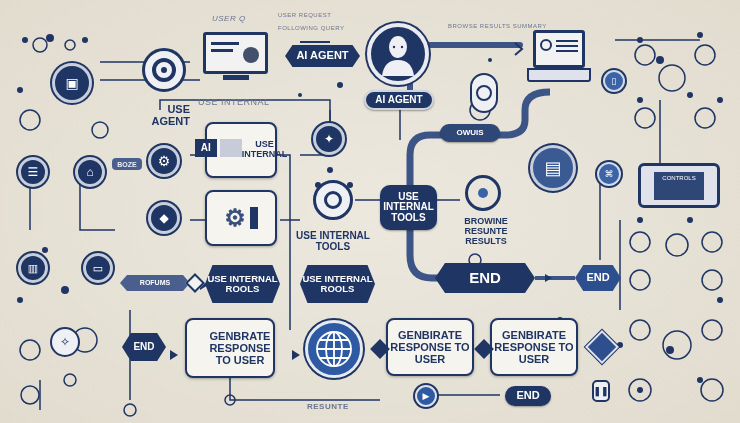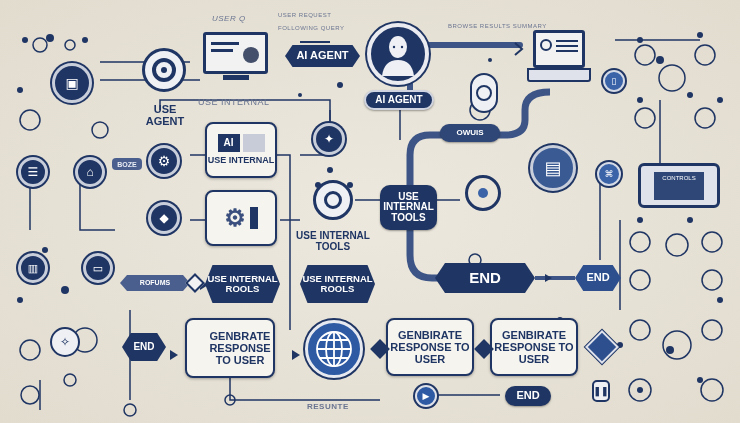--- a/index.html
+++ b/index.html
@@ -122,21 +122,21 @@
   <div class="abs faint" style="left:212px;top:14px;font-style:italic;">USER Q</div>
   <div class="abs faint" style="left:278px;top:12px;font-size:6px;">USER REQUEST</div>
   <div class="abs faint" style="left:278px;top:25px;font-size:6px;">FOLLOWING QUERY</div>
   <div class="abs faint" style="left:448px;top:23px;font-size:6px;">BROWSE RESULTS SUMMARY</div>
 
   <div class="abs ring" style="left:142px;top:48px;width:44px;height:44px;border-width:3px;">
     <div style="width:24px;height:24px;border-radius:50%;border:4px solid #1f3563;box-sizing:border-box;display:flex;align-items:center;justify-content:center;">
         <div style="width:6px;height:6px;border-radius:50%;background:#1f3563"></div>
       </div>
   </div>
-  <div class="abs label" style="left:140px;top:103px;width:50px;font-size:11px;">USE AGENT</div>
+  <div class="abs label" style="left:140px;top:103px;width:50px;font-size:11px;text-align:right;">USE AGENT</div>
 
   <div class="abs" style="left:203px;top:32px;width:65px;height:50px;">
     <div style="width:65px;height:42px;border:3px solid #1f3563;border-radius:3px;background:#f2f2f2;box-sizing:border-box;position:relative;">
       <div style="position:absolute;left:5px;top:7px;width:28px;height:3px;background:#1f3563"></div>
       <div style="position:absolute;left:5px;top:14px;width:22px;height:3px;background:#1f3563"></div>
       <div style="position:absolute;right:6px;top:12px;width:16px;height:16px;border-radius:50%;background:#44506b"></div>
     </div>
     <div style="width:26px;height:5px;background:#1f3563;margin:1px auto 0;"></div>
   </div>
 
@@ -147,21 +147,21 @@
         <ellipse cx="20" cy="15" rx="9" ry="11" fill="#eef0f5"></ellipse>
         <path d="M4 44 Q6 28 20 28 Q34 28 36 44Z" fill="#eef0f5"></path>
         <circle cx="16" cy="15" r="1.2" fill="#1f3563"></circle>
         <circle cx="24" cy="15" r="1.2" fill="#1f3563"></circle>
       </svg>
   </div>
   <div class="abs pill" style="left:364px;top:90px;width:70px;height:20px;font-size:10px;border:2px solid #cfd4e0;">AI AGENT</div>
 
   <div class="abs faint" style="left:198px;top:97px;font-size:9px;">USE INTERNAL</div>
 
-  <div class="abs card" style="left:205px;top:122px;width:72px;height:56px;flex-direction:column;">
+  <div class="abs card" style="left:205px;top:122px;width:72px;height:56px;flex-direction:row;">
     <div style="display:flex;gap:3px;margin-bottom:4px;">
       <div style="background:#1f3563;color:#fff;font-size:10px;padding:3px 6px;">AI</div>
       <div style="width:22px;height:18px;background:#c7ccd8;"></div>
     </div>
     <div style="font-size:9px;">USE INTERNAL</div>
   </div>
 
   <div class="abs card" style="left:205px;top:190px;width:72px;height:56px;">
     <div style="font-size:24px;color:#3a4f7d;">⚙</div>
     <div style="width:8px;height:22px;background:#1f3563;margin-left:4px;"></div>
@@ -213,20 +213,21 @@
     <div style="width:64px;height:14px;background:#dfe2ea;border:2px solid #1f3563;box-sizing:border-box;border-radius:0 0 3px 3px;"></div>
   </div>
 
   <div class="abs ring" style="left:470px;top:73px;width:28px;height:40px;border-radius:14px;">
       <div style="width:12px;height:12px;border-radius:50%;border:2px solid #1f3563;"></div>
     </div>
 
   <div class="abs ring" style="left:465px;top:175px;width:36px;height:36px;border-width:3px;background:transparent;">
       <div style="width:10px;height:10px;border-radius:50%;background:#3a63a8"></div>
     </div>
+  <div class="abs label" style="left:450px;top:217px;width:72px;font-size:9px;">BROWINE RESUNTE RESULTS</div>
 
   <div class="abs circle" style="left:530px;top:145px;width:46px;height:46px;background:#3a5a94;">
       <span style="color:#fff;font-size:18px;">▤</span>
     </div>
   <div class="abs circle" style="left:597px;top:162px;width:24px;height:24px;background:#3a63a8;border:2px solid #d4dae6;">
       <span style="color:#fff;font-size:9px;">⌘</span>
     </div>
   <div class="abs circle" style="left:603px;top:70px;width:22px;height:22px;background:#3a63a8;border:2px solid #d4dae6;">
       <span style="color:#fff;font-size:9px;">▯</span>
     </div>

